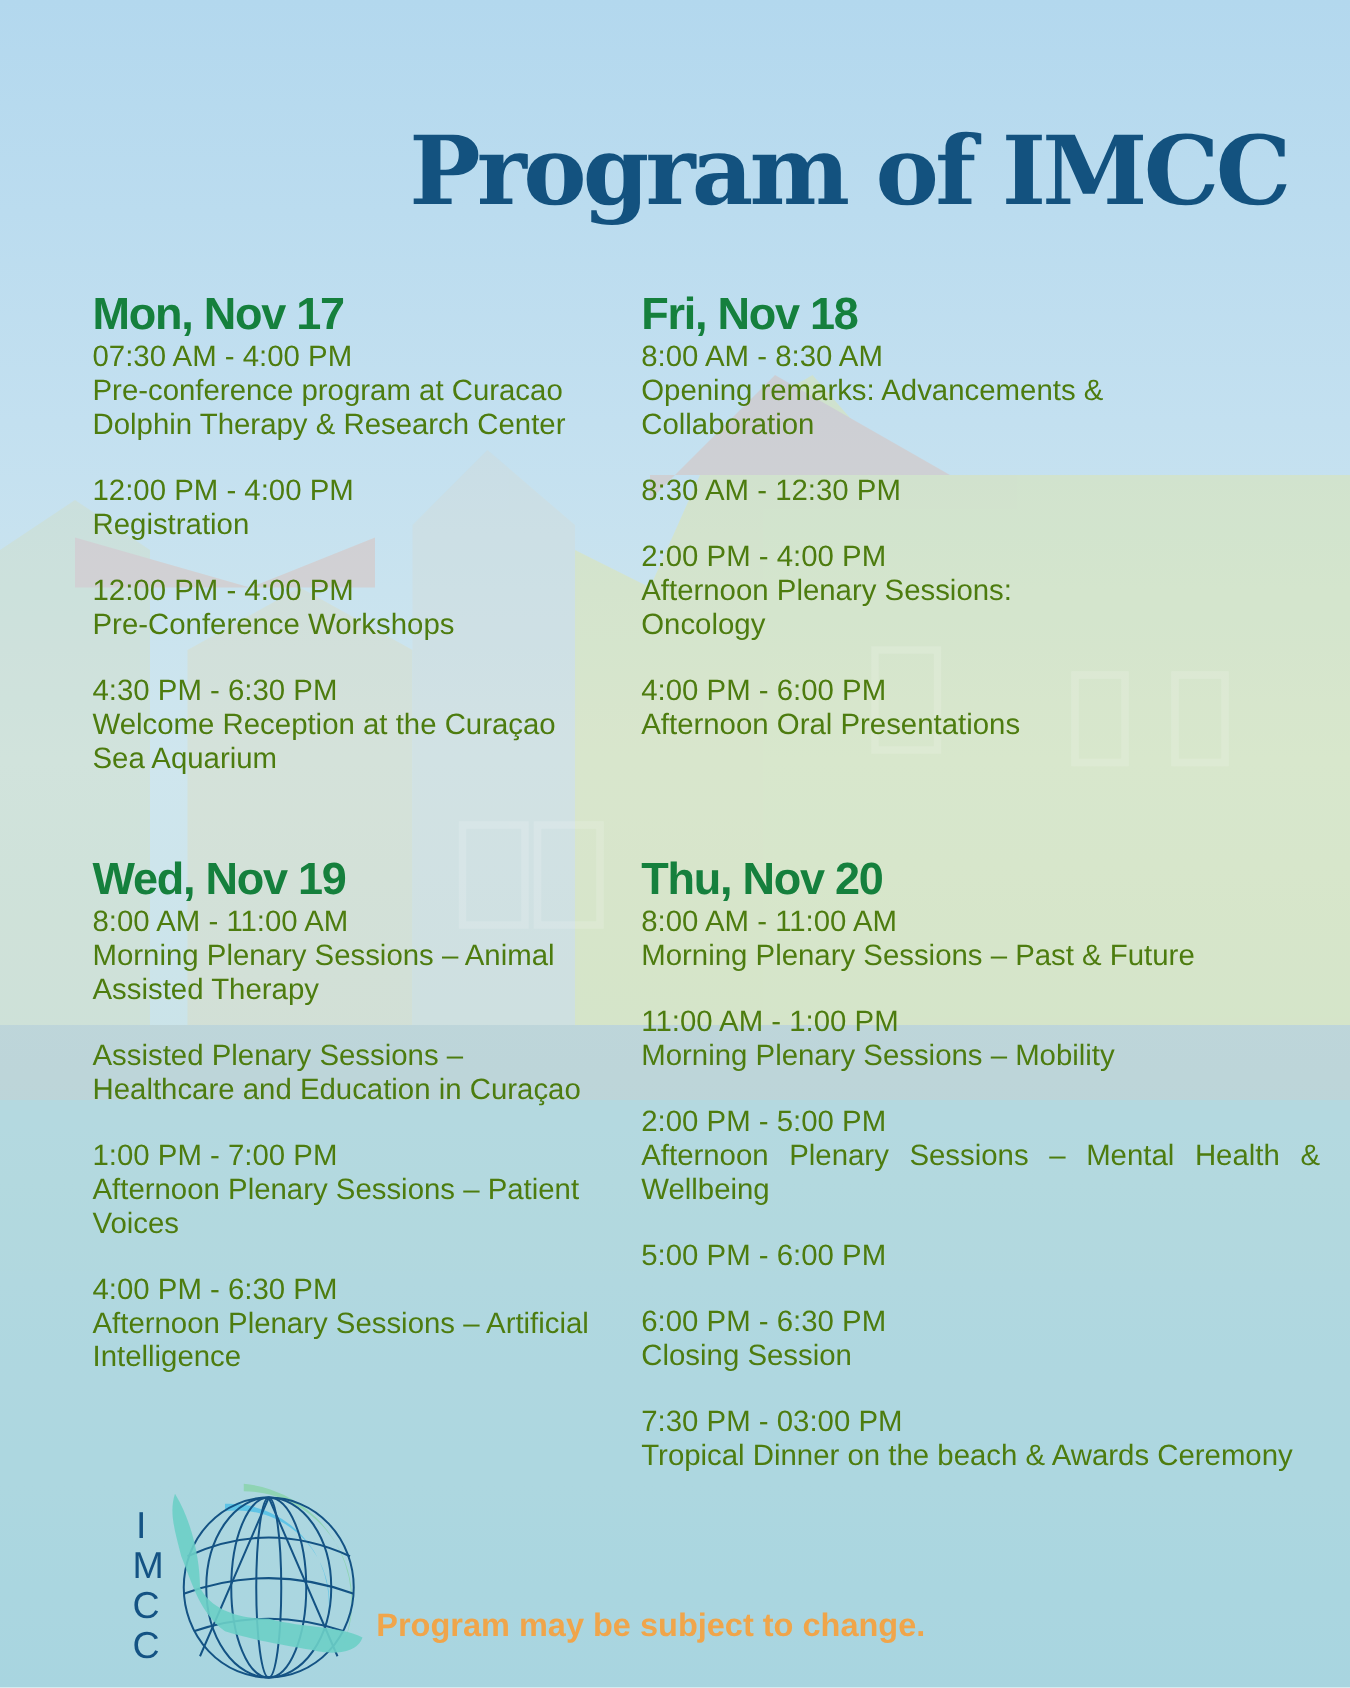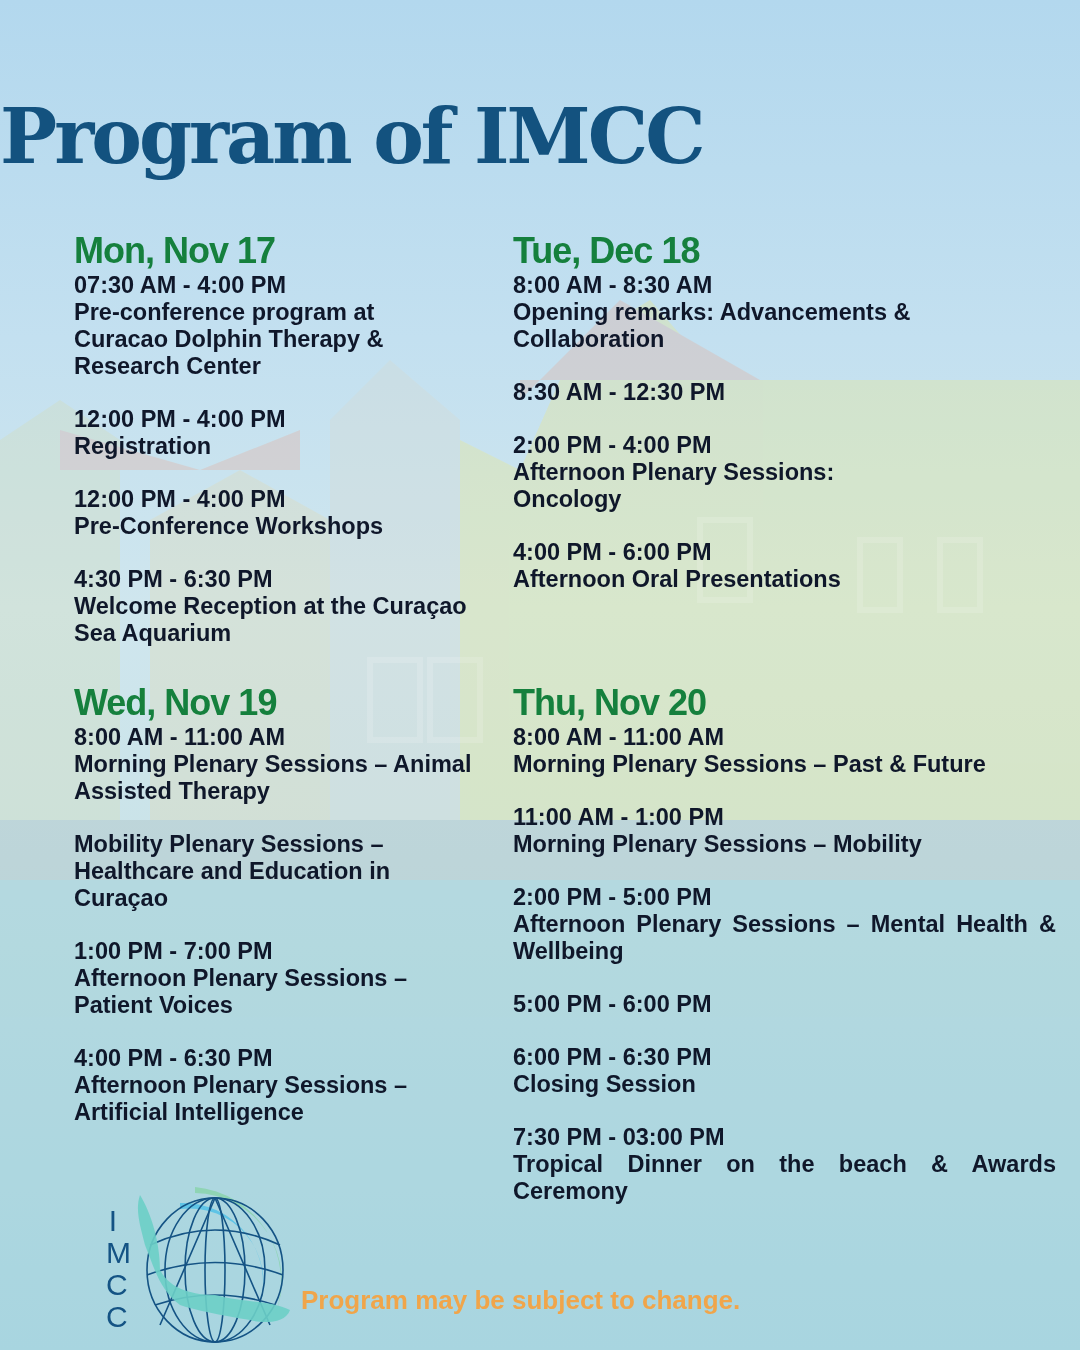--- a/index.html
+++ b/index.html
@@ -3,30 +3,30 @@
 <meta charset="utf-8">
 <style>
   html, body { margin: 0; padding: 0; }
   body {
     width: 1080px; height: 1350px; overflow: hidden; position: relative;
     font-family: "Liberation Sans", "DejaVu Sans", sans-serif;
     background: linear-gradient(180deg, #b3d8ee 0%, #c3e0f0 25%, #cfe6ee 45%, #c8e2e6 70%, #b9dde6 100%);
   }
   .bg-layer { position: absolute; inset: 0; pointer-events: none; }
   .title {
-    position: absolute; left: 0; width: 1030px; top: 92px; text-align: left;
+    position: absolute; left: 0; width: 1030px; top: 92px; text-align: right;
     font-family: "DejaVu Serif", "Liberation Serif", serif; font-weight: bold;
     font-size: 76px; letter-spacing: -3px; color: #13527f;
   }
   .col { position: absolute; }
   .day {
     color: #15803d; font-weight: bold; font-size: 36px; letter-spacing: -1px;
     line-height: 38px; margin-bottom: 2px;
   }
-  .event { margin-bottom: 26px; color: #0f172a; font-weight: bold; font-size: 23.5px; line-height: 27px; }
+  .event { margin-bottom: 26px; color: #4d7c0f; font-weight: normal; font-size: 23.5px; line-height: 27px; }
   .event .time, .event .desc { display: block; }
   .justify { text-align: justify; text-align-last: left; }
   .footer-note {
     position: absolute; left: 301px; top: 1285px; color: #f0a54a;
     font-weight: bold; font-size: 26px;
   }
   .logo { position: absolute; left: 100px; top: 1175px; }
   .logo-letters {
     position: absolute; left: 106px; top: 1205px; width: 14px;
     color: #145384; font-size: 30px; line-height: 32px; font-weight: normal;
@@ -74,21 +74,21 @@
     <span class="time">12:00 PM - 4:00 PM</span>
     <span class="desc">Pre-Conference Workshops</span>
   </div>
   <div class="event">
     <span class="time">4:30 PM - 6:30 PM</span>
     <span class="desc">Welcome Reception at the Curaçao Sea Aquarium</span>
   </div>
 </div>
 
 <div class="col" style="left:513px; top:232px; width:490px;">
-  <div class="day">Tue, Dec 18</div>
+  <div class="day">Fri, Nov 18</div>
   <div class="event">
     <span class="time">8:00 AM - 8:30 AM</span>
     <span class="desc">Opening remarks: Advancements &amp; Collaboration</span>
   </div>
   <div class="event">
     <span class="time">8:30 AM - 12:30 PM</span>
   </div>
   <div class="event" style="width:380px;">
     <span class="time">2:00 PM - 4:00 PM</span>
     <span class="desc">Afternoon Plenary Sessions: Oncology</span>
@@ -99,21 +99,21 @@
   </div>
 </div>
 
 <div class="col" style="left:74px; top:684px; width:400px;">
   <div class="day">Wed, Nov 19</div>
   <div class="event">
     <span class="time">8:00 AM - 11:00 AM</span>
     <span class="desc">Morning Plenary Sessions – Animal Assisted Therapy</span>
   </div>
   <div class="event">
-    <span class="desc">Mobility Plenary Sessions – Healthcare and Education in Curaçao</span>
+    <span class="desc">Assisted Plenary Sessions – Healthcare and Education in Curaçao</span>
   </div>
   <div class="event">
     <span class="time">1:00 PM - 7:00 PM</span>
     <span class="desc">Afternoon Plenary Sessions – Patient Voices</span>
   </div>
   <div class="event">
     <span class="time">4:00 PM - 6:30 PM</span>
     <span class="desc">Afternoon Plenary Sessions – Artificial Intelligence</span>
   </div>
 </div>

